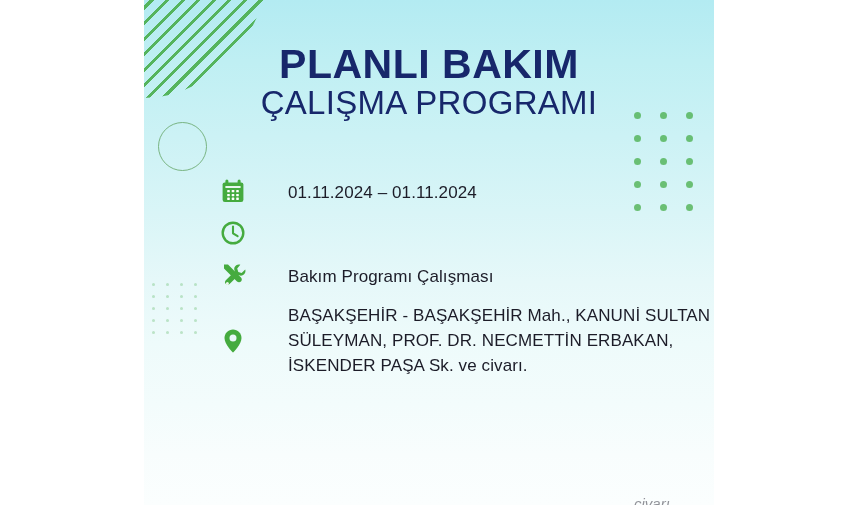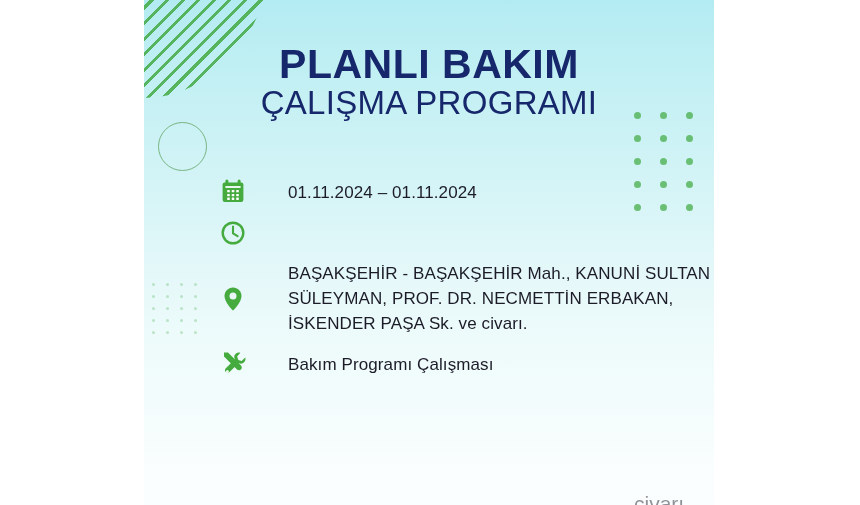--- a/index.html
+++ b/index.html
@@ -176,25 +176,26 @@
 
   
   #bottom-cutoff {
     position: absolute;
     left: 490px;
     top: 496px;
     width: 120px;
     height: 9px;
     overflow: hidden;
     font-family: "Liberation Sans", sans-serif;
-    font-size: 21px;
+    font-size: 15px;
     color: #3a3a46;
     opacity: .55;
     white-space: nowrap;
     line-height: 15px;
+    font-style: italic;
   }
 </style>
 </head>
 <body>
 
 <div id="canvas">
 
   <div id="panel">
 
     <div id="stripes-deco">
@@ -276,46 +277,46 @@
 
       <div class="info-row" id="row-time">
         <span class="info-icon">
           <svg width="26" height="26" viewBox="0 0 26 26">
             <circle cx="13" cy="13" r="10.3" fill="none" stroke="#45ab3f" stroke-width="2.4"></circle>
             <path d="M13 6.6 L13 13.3 L17.6 16.1" fill="none" stroke="#45ab3f" stroke-width="2.1" stroke-linecap="round" stroke-linejoin="round"></path>
           </svg>
         </span>
       </div>
 
+      <div class="info-row" id="row-work">
+        <span class="info-icon">
+          <svg width="26" height="26" viewBox="0 0 26 26">
+
+            <path d="M4.0 2.4 L8.0 2.4 L21.0 15.4 C22.1 16.5 22.1 18.3 21.0 19.4
+                     C19.9 20.5 18.1 20.5 17.0 19.4 L4.0 6.4 Z" fill="#45ab3f"></path>
+
+            <path d="M21.2 2.3 C18.7 1.4 15.9 2.6 14.9 5.1 C14.3 6.6 14.5 8.2 15.3 9.4
+                     L5.4 19.3 C4.2 20.5 4.2 22.3 5.4 23.4 C6.5 24.6 8.3 24.6 9.5 23.4
+                     L19.4 13.5 C20.6 14.3 22.2 14.5 23.7 13.9 C26.2 12.9 27.4 10.1 26.5 7.6
+                     L22.6 11.4 L19.0 10.2 L17.8 6.6 Z" fill="#45ab3f" transform="scale(0.92) translate(0.9,0.6)"></path>
+            <circle cx="7.4" cy="21.4" r="1.5" fill="#ffffff" opacity=".9"></circle>
+          </svg>
+        </span>
+        <span class="info-text">Bakım Programı Çalışması</span>
+      </div>
+
       <div class="info-row" id="row-address">
         <span class="info-icon">
           <svg width="26" height="26" viewBox="0 0 26 26">
             <path d="M13 1.6 C8.3 1.6 4.5 5.4 4.5 10.1 C4.5 16.6 13 24.6 13 24.6
                      C13 24.6 21.5 16.6 21.5 10.1 C21.5 5.4 17.7 1.6 13 1.6 Z" fill="#45ab3f"></path>
             <circle cx="13" cy="10.0" r="3.5" fill="#e9f7f9"></circle>
           </svg>
         </span>
         <span class="info-text">BAŞAKŞEHİR - BAŞAKŞEHİR Mah., KANUNİ SULTAN SÜLEYMAN, PROF. DR. NECMETTİN ERBAKAN, İSKENDER PAŞA Sk. ve civarı.</span>
       </div>
 
-      <div class="info-row" id="row-work">
-        <span class="info-icon">
-          <svg width="26" height="26" viewBox="0 0 26 26">
-
-            <path d="M4.0 2.4 L8.0 2.4 L21.0 15.4 C22.1 16.5 22.1 18.3 21.0 19.4
-                     C19.9 20.5 18.1 20.5 17.0 19.4 L4.0 6.4 Z" fill="#45ab3f"></path>
-
-            <path d="M21.2 2.3 C18.7 1.4 15.9 2.6 14.9 5.1 C14.3 6.6 14.5 8.2 15.3 9.4
-                     L5.4 19.3 C4.2 20.5 4.2 22.3 5.4 23.4 C6.5 24.6 8.3 24.6 9.5 23.4
-                     L19.4 13.5 C20.6 14.3 22.2 14.5 23.7 13.9 C26.2 12.9 27.4 10.1 26.5 7.6
-                     L22.6 11.4 L19.0 10.2 L17.8 6.6 Z" fill="#45ab3f" transform="scale(0.92) translate(0.9,0.6)"></path>
-            <circle cx="7.4" cy="21.4" r="1.5" fill="#ffffff" opacity=".9"></circle>
-          </svg>
-        </span>
-        <span class="info-text">Bakım Programı Çalışması</span>
-      </div>
-
     </div>
 
     <div id="bottom-cutoff">civarı.</div>
 
   </div>
 </div>
 
 </body></html>

